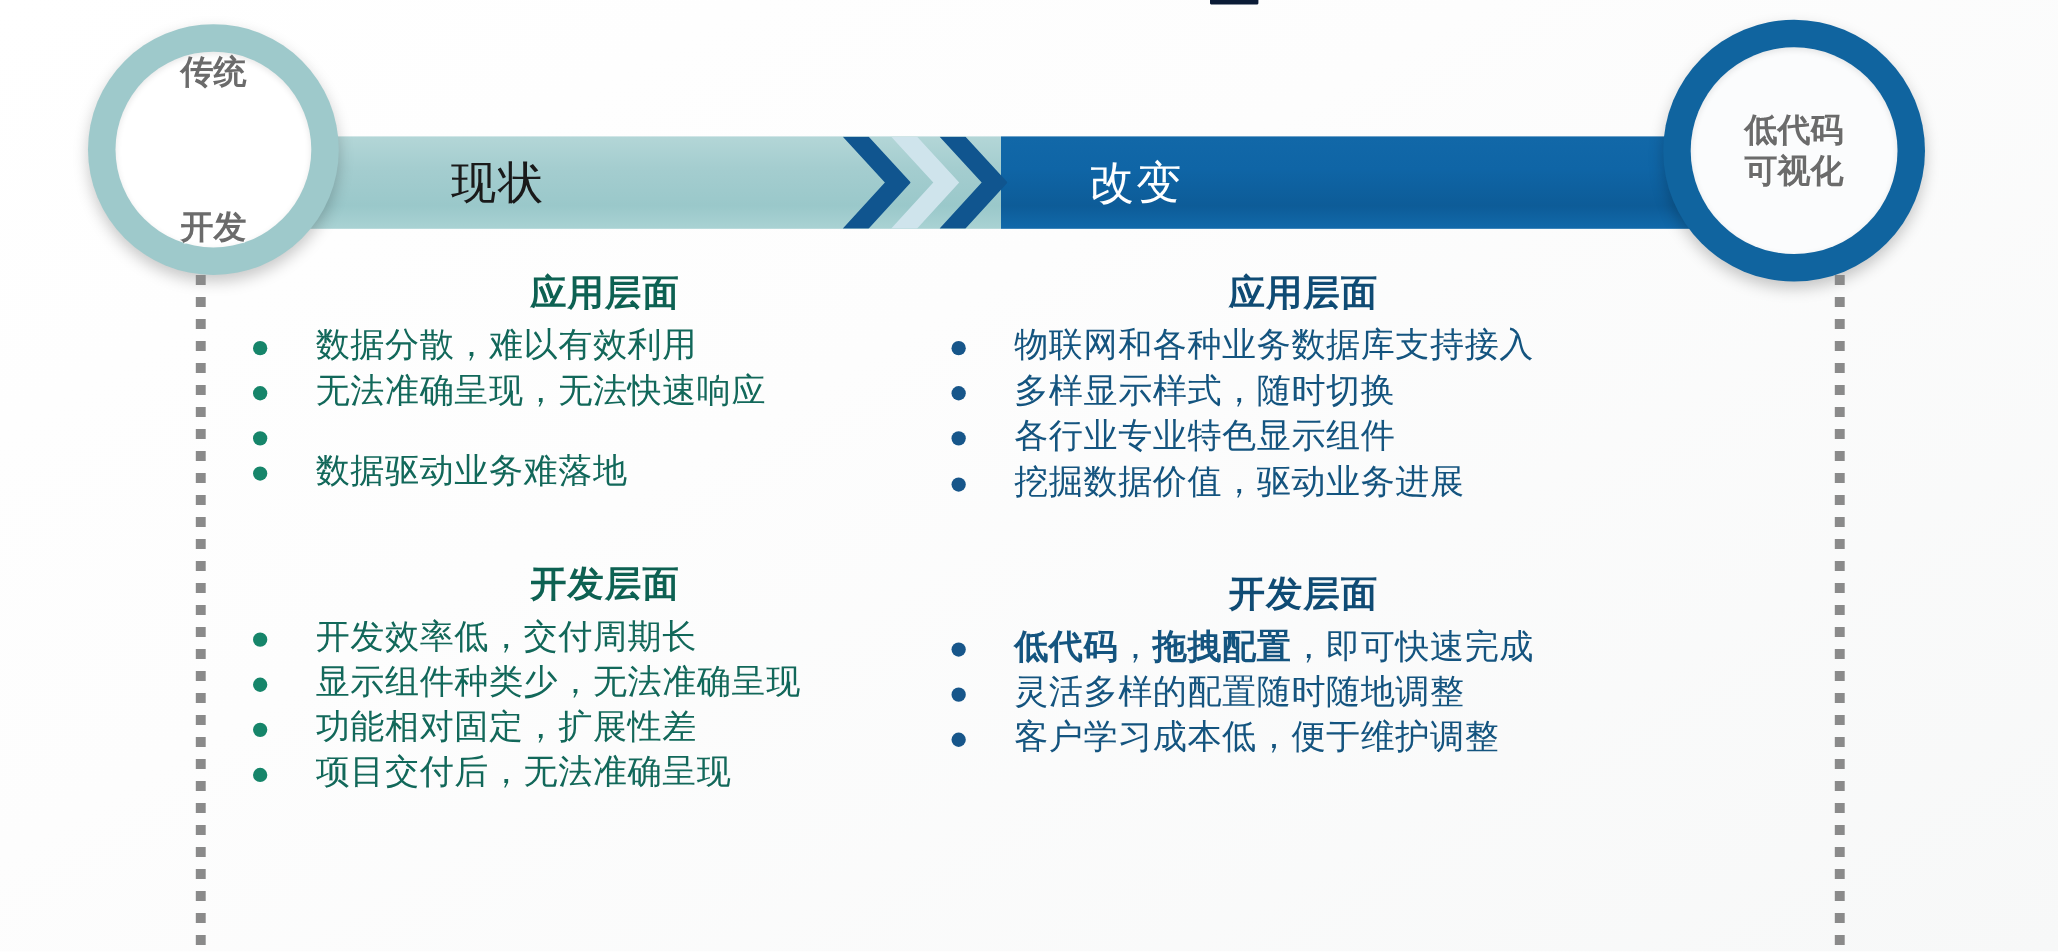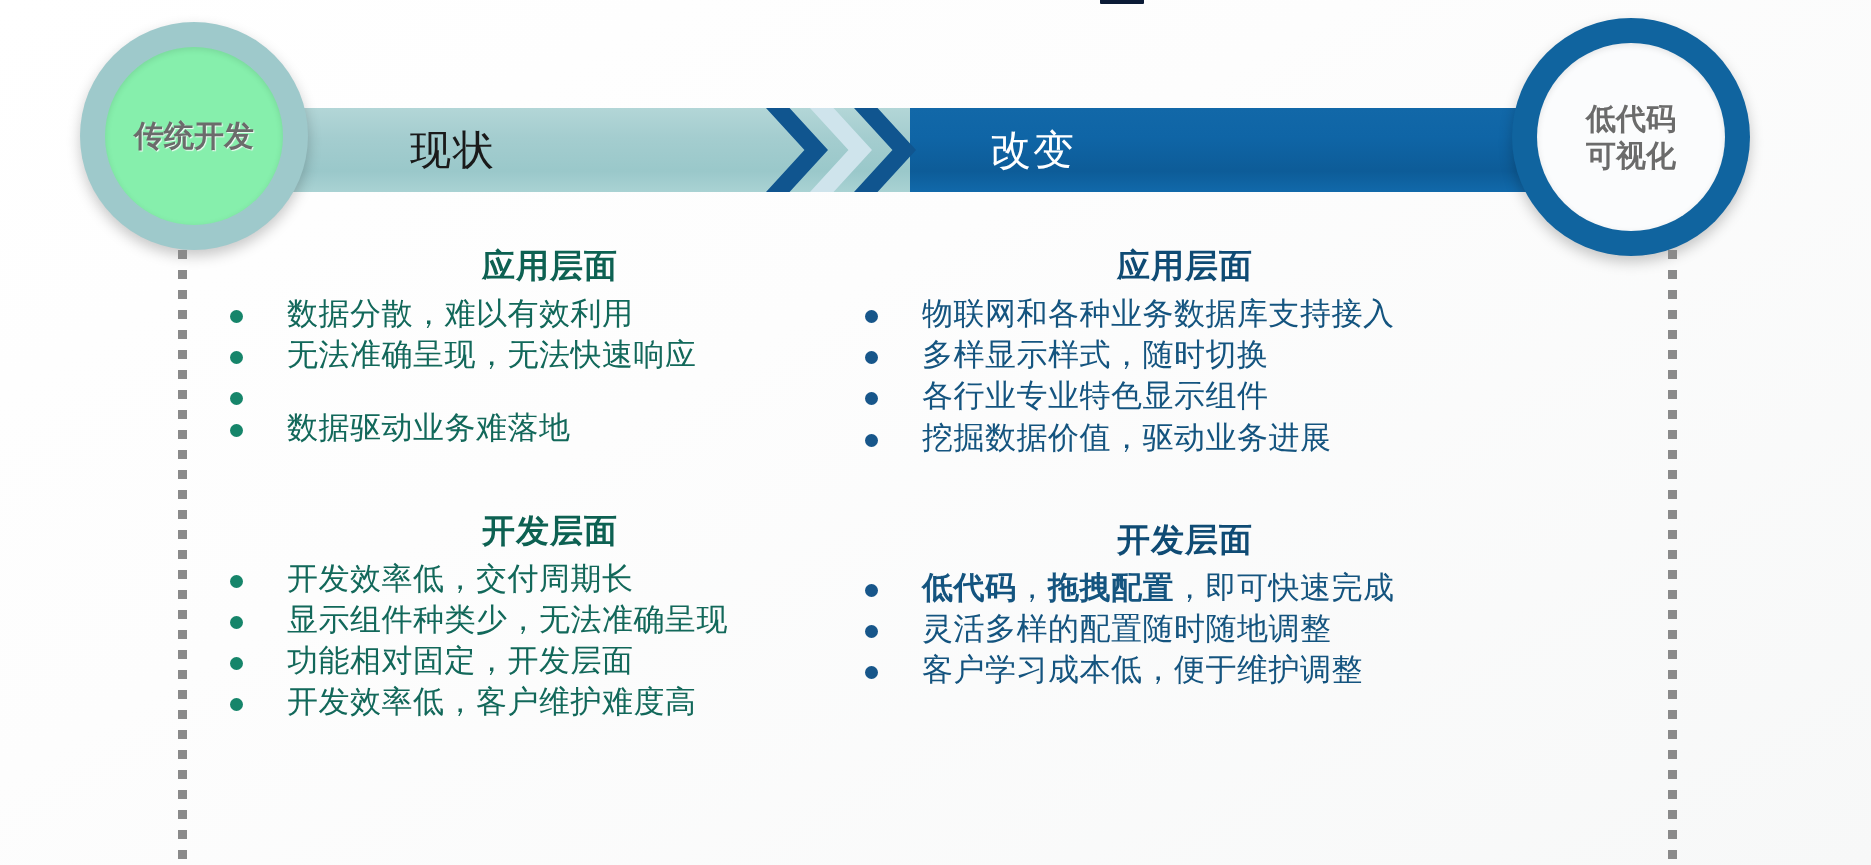--- a/index.html
+++ b/index.html
@@ -13,21 +13,21 @@
   #stage{position:absolute;left:0;top:0;width:1871px;height:865px;
     background:linear-gradient(150deg,#ffffff 0%,#fdfdfd 40%,#f7f8f8 100%);}
 
   
   .title-fragment{
     position:absolute;left:1100px;top:-4px;width:44px;height:8px;
     background:#0b1b36;border-radius:1px;
   }
 
   
-  .banner{position:absolute;left:150px;top:108px;width:1570px;height:68px;}
+  .banner{position:absolute;left:150px;top:124px;width:1570px;height:68px;}
   .banner-left{
     position:absolute;left:0;top:0;width:760px;height:84px;
     background:linear-gradient(to bottom,#b3d6d7 0%,#a4cdcf 35%,#9ac8ca 75%,#a9d2d3 100%);
   }
   .banner-right{
     position:absolute;left:760px;top:0;width:810px;height:84px;
     background:linear-gradient(to bottom,#1268a8 0%,#0f65a6 35%,#0d5c98 75%,#1169aa 100%);
   }
   
   .chev{position:absolute;top:0;height:84px;width:62px;}
@@ -55,22 +55,22 @@
     position:absolute;border-radius:50%;
     display:flex;align-items:center;justify-content:center;
   }
   .ring-left{
     left:80px;top:22px;width:228px;height:228px;
     background:#9ec9cb;
     box-shadow:0 6px 14px rgba(0,0,0,.22);
   }
   .ring-left .inner{
     width:178px;height:178px;border-radius:50%;
-    background:#86efac;
-    display:flex;flex-direction:row;align-items:center;justify-content:center;
+    background:#ffffff;
+    display:flex;flex-direction:column;align-items:center;justify-content:space-between;
     box-shadow:inset 0 2px 6px rgba(0,0,0,.10);
   }
   .ring-right{
     left:1512px;top:18px;width:238px;height:238px;
     background:#10649f;
     box-shadow:0 6px 14px rgba(0,0,0,.22);
   }
   .ring-right .inner{
     width:188px;height:188px;border-radius:50%;
     background:#fbfcfd;
@@ -180,25 +180,25 @@
       <li>
         <span class="bullet-dot"></span>
         <span class="btxt">开发效率低，交付周期长</span>
       </li>
       <li>
         <span class="bullet-dot"></span>
         <span class="btxt">显示组件种类少，无法准确呈现</span>
       </li>
       <li>
         <span class="bullet-dot"></span>
-        <span class="btxt">功能相对固定，开发层面</span>
-      </li>
-      <li>
-        <span class="bullet-dot"></span>
-        <span class="btxt">开发效率低，客户维护难度高</span>
+        <span class="btxt">功能相对固定，扩展性差</span>
+      </li>
+      <li>
+        <span class="bullet-dot"></span>
+        <span class="btxt">项目交付后，无法准确呈现</span>
       </li>
     </ul>
   </div>
 
   <div class="col col-right">
     <div class="sec-head">应用层面</div>
     <ul class="bullets">
       <li>
         <span class="bullet-dot"></span>
         <span class="btxt">物联网和各种业务数据库支持接入</span>

